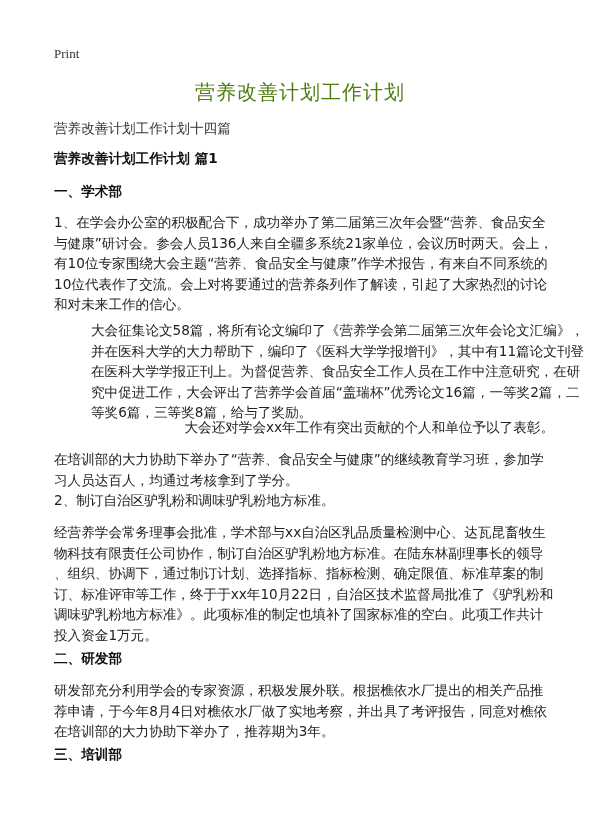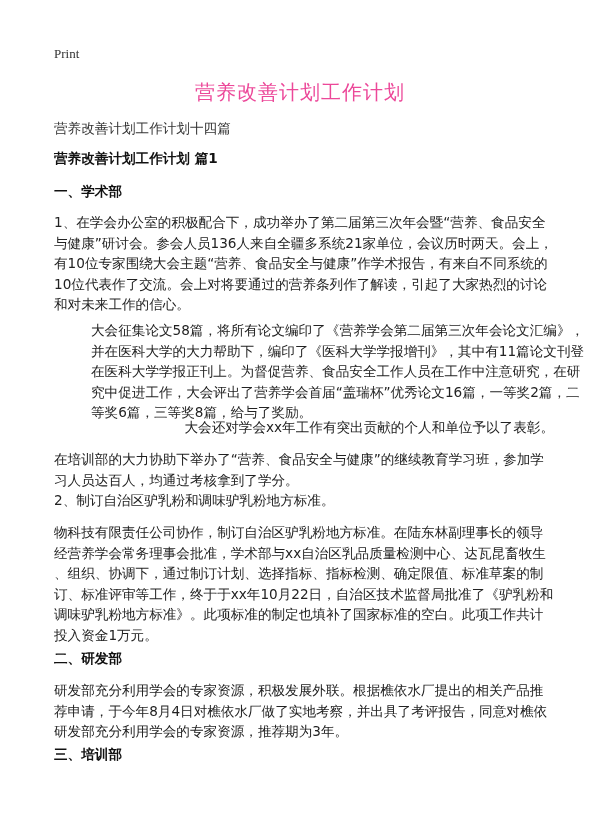--- a/index.html
+++ b/index.html
@@ -9,21 +9,21 @@
       color: #222222;
     }
     .page { position: absolute; left: 0; top: 0; width: 600px; height: 828px; padding-left: 36px; }
     .print {
       position: absolute; left: 54px; top: 46px;
       font-family: "Liberation Serif", "DejaVu Serif", serif;
       font-size: 13px; color: #333;
     }
     .title {
       position: absolute; left: 0; top: 79px; width: 600px; text-align: center;
-      font-size: 20px; color: #ec4899; letter-spacing: 1px;
+      font-size: 20px; color: #4d7c0f; letter-spacing: 1px;
     }
     .block { position: absolute; left: 54px; width: 500px; font-size: 13.6px; }
     .subtitle { top: 120px; color: #333; }
     .h-bold { font-weight: bold; color: #111; }
     .h1 { top: 150px; }
     .sec1 { top: 183px; }
     .para { line-height: 20.5px; }
     .line { display: block; white-space: nowrap; }
     .p1 { top: 212px; }
     .p2 { top: 320px; margin-left: 37px; }
@@ -73,31 +73,31 @@
   <div class="block para p4">
     <span class="line">在培训部的大力协助下举办了“营养、食品安全与健康”的继续教育学习班，参加学</span>
     <span class="line">习人员达百人，均通过考核拿到了学分。</span>
   </div>
 
   <div class="block para p5">
     <span class="line">2、制订自治区驴乳粉和调味驴乳粉地方标准。</span>
   </div>
 
   <div class="block para p6">
+    <span class="line">经营养学会常务理事会批准，学术部与xx自治区乳品质量检测中心、达瓦昆畜牧生</span>
     <span class="line">物科技有限责任公司协作，制订自治区驴乳粉地方标准。在陆东林副理事长的领导</span>
-    <span class="line">经营养学会常务理事会批准，学术部与xx自治区乳品质量检测中心、达瓦昆畜牧生</span>
     <span class="line">、组织、协调下，通过制订计划、选择指标、指标检测、确定限值、标准草案的制</span>
     <span class="line">订、标准评审等工作，终于于xx年10月22日，自治区技术监督局批准了《驴乳粉和</span>
     <span class="line">调味驴乳粉地方标准》。此项标准的制定也填补了国家标准的空白。此项工作共计</span>
     <span class="line">投入资金1万元。</span>
   </div>
 
   <div class="block h-bold sec2">二、研发部</div>
 
   <div class="block para p7">
     <span class="line">研发部充分利用学会的专家资源，积极发展外联。根据樵依水厂提出的相关产品推</span>
     <span class="line">荐申请，于今年8月4日对樵依水厂做了实地考察，并出具了考评报告，同意对樵依</span>
-    <span class="line">研发部充分利用学会的专家资源，推荐期为3年。</span>
+    <span class="line">在培训部的大力协助下举办了，推荐期为3年。</span>
   </div>
 
   <div class="block h-bold sec3">三、培训部</div>
 
 </div>
 
 </body></html>

